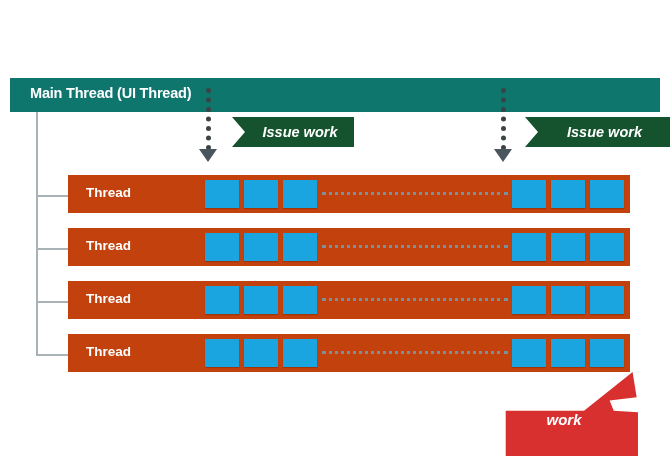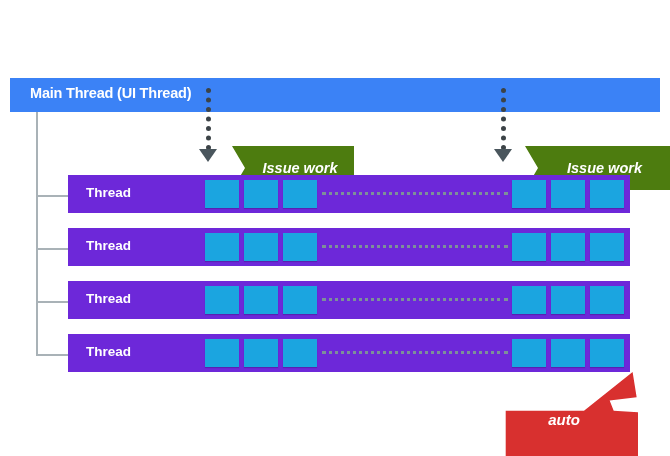--- a/index.html
+++ b/index.html
@@ -18,21 +18,21 @@
     font-size:32px;
     font-weight:400;
     color:#6e808c;
     letter-spacing:0px;
     white-space:nowrap;
   }
 
   
   .main-bar{
     position:absolute;left:10px;top:78px;width:650px;height:34px;
-    background:#3b82f6;
+    background:#0f766e;
   }
   .main-bar-label{
     position:absolute;left:20px;top:7px;
     color:#ffffff;font-weight:bold;font-size:14.5px;
     letter-spacing:-0.2px;white-space:nowrap;
   }
 
   
   .drop{position:absolute;width:5px;}
   .drop .line{
@@ -42,41 +42,40 @@
   .drop .head{
     position:absolute;left:-7px;bottom:-12px;
     width:0;height:0;
     border-left:9px solid transparent;
     border-right:9px solid transparent;
     border-top:13px solid #4a565d;
   }
 
   
   .ribbon{
-    position:absolute;height:44px;background:#4d7c0f;
+    position:absolute;height:30px;background:#14532d;
     color:#ffffff;font-weight:bold;font-style:italic;font-size:14.5px;
     display:flex;align-items:center;justify-content:center;
     clip-path:polygon(0% 0%, 100% 0%, 100% 100%, 0% 100%, 13px 50%);
     padding-left:14px;box-sizing:border-box;
     white-space:nowrap;
-    margin-top:29px;
   }
 
   
   .bracket-v{
     position:absolute;background:#a9b2b7;width:2px;
   }
   .bracket-h{
     position:absolute;background:#a9b2b7;height:2px;
   }
 
   
   .thread-row{
     position:absolute;left:68px;width:562px;height:38px;
-    background:#6d28d9;
+    background:#c2410c;
   }
   .thread-label{
     position:absolute;left:18px;top:10px;
     color:#ffffff;font-weight:bold;font-size:13.5px;
     white-space:nowrap;
   }
   .blk{
     position:absolute;top:5px;width:34px;height:28px;
     background:#1ba5e0;
     box-shadow:0 1px 1px rgba(0,0,0,0.18);
@@ -182,17 +181,17 @@
     <div class="blk" style="left:215px;"></div>
     <div class="dots" style="left:254px;width:186px;"></div>
     <div class="blk" style="left:444px;"></div>
     <div class="blk" style="left:483px;"></div>
     <div class="blk" style="left:522px;"></div>
   </div>
 
   <div class="auto-arrow">
     <div class="shape"></div>
     <div class="auto-text">
-      <div>auto</div>
+      <div>work</div>
     </div>
   </div>
 
 </div>
 
 </body></html>

